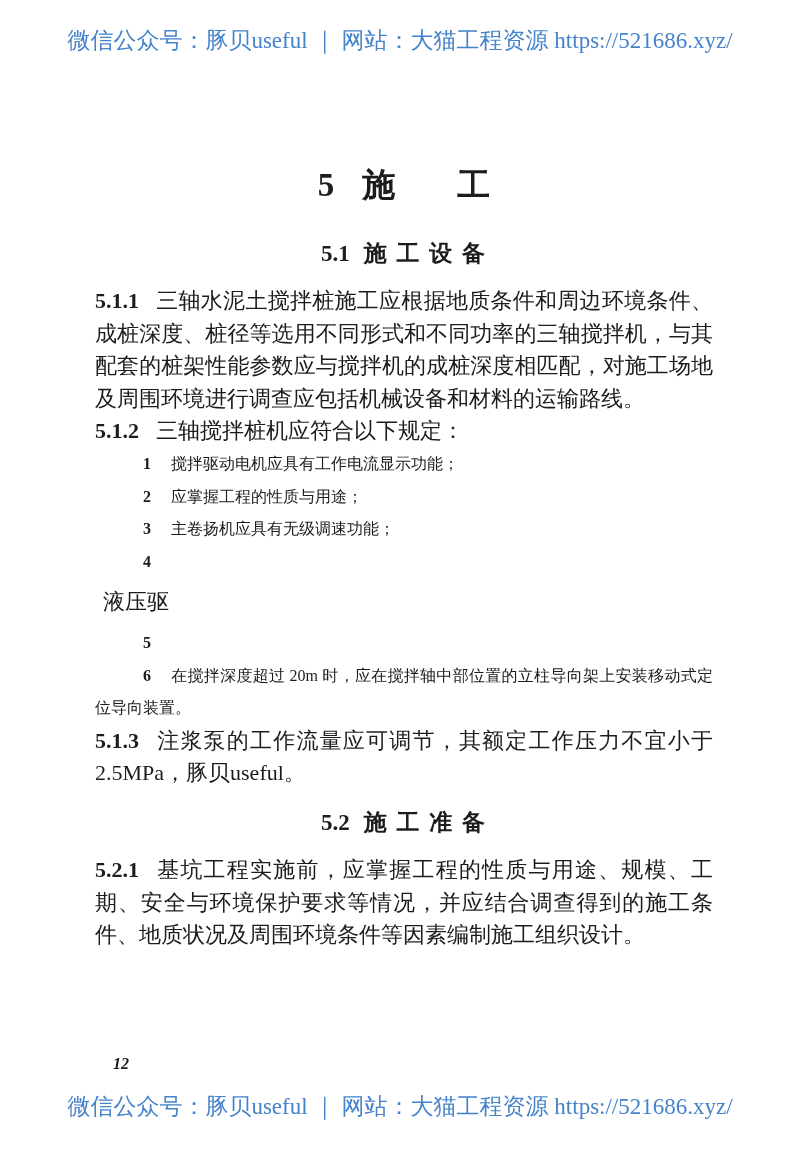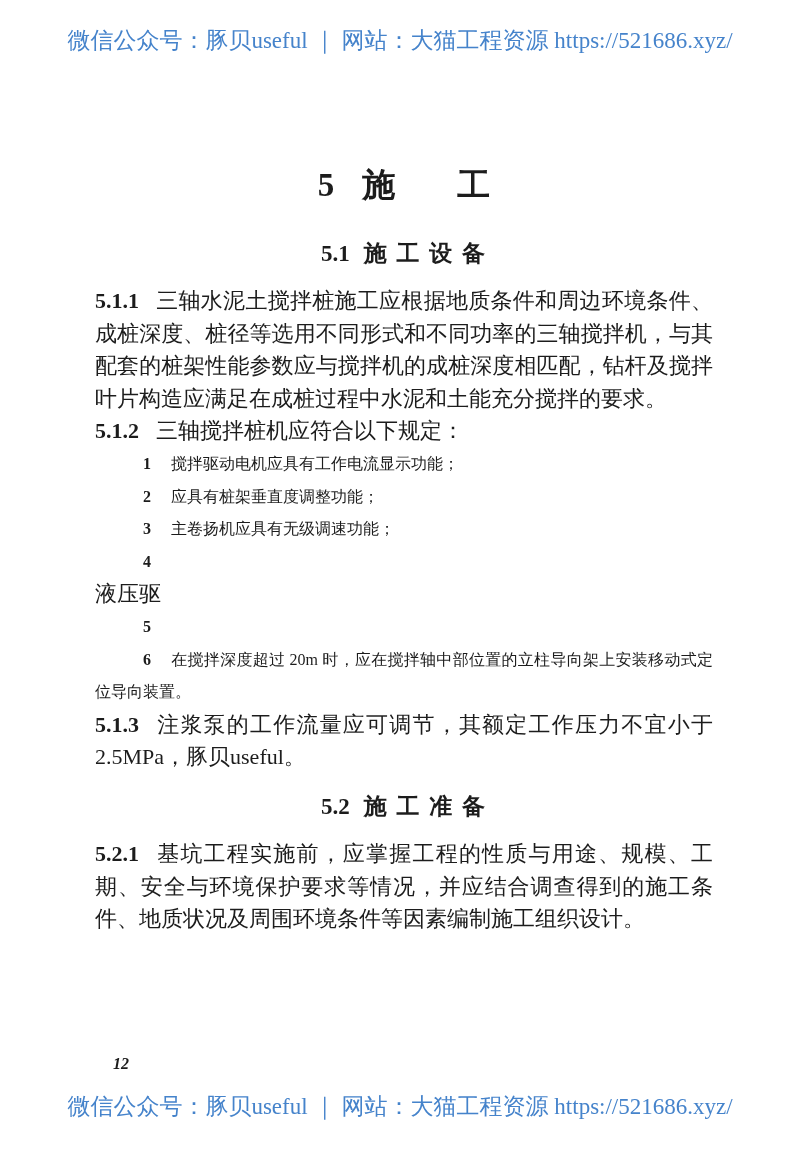--- a/index.html
+++ b/index.html
@@ -48,47 +48,47 @@
   p.first { margin-top:16px; }
   .cnum { font-weight:bold; margin-right:17px; }
 
   p.item {
     font-size:16px; line-height:32.6px;
     text-align:justify; margin:0;
     text-indent:48px;
   }
   .inum { font-weight:bold; margin-right:20px; }
 
-  p.frag { font-size:22px; line-height:32.6px; margin:0; }
+  p.frag { font-size:22px; line-height:32.6px; margin:8px; }
 
   .page-num {
     position:absolute; left:113px; top:1055px;
     font-size:16px; font-style:italic; font-weight:bold;
   }
 </style>
 </head>
 <body>
 
 <div class="page">
 
   <div class="watermark wm-top">微信公众号：豚贝useful ｜ 网站：大猫工程资源 https://521686.xyz/</div>
 
   <div class="content">
 
     <h1 class="chapter-title"><span class="t-num">5</span><span class="t-w1">施</span><span class="t-w2">工</span></h1>
 
     <h2 class="sec-head"><span class="s-num">5.1</span><span class="s-title">施 工 设 备</span></h2>
 
-    <p class="clause first"><span class="cnum">5.1.1</span><span>三轴水泥土搅拌桩施工应根据地质条件和周边环境条件、成桩深度、桩径等选用不同形式和不同功率的三轴搅拌机，与其配套的桩架性能参数应与搅拌机的成桩深度相匹配，钻杆及搅拌叶片构造应满足在成桩过程中水泥和土能充分搅拌的要求。</span></p>
+    <p class="clause first"><span class="cnum">5.1.1</span><span>三轴水泥土搅拌桩施工应根据地质条件和周边环境条件、成桩深度、桩径等选用不同形式和不同功率的三轴搅拌机，与其配套的桩架性能参数应与搅拌机的成桩深度相匹配，对施工场地及周围环境进行调查应包括机械设备和材料的运输路线。</span></p>
 
     <p class="clause"><span class="cnum">5.1.2</span><span>三轴搅拌桩机应符合以下规定：</span></p>
 
     <p class="item"><span class="inum">1</span><span>搅拌驱动电机应具有工作电流显示功能；</span></p>
 
-    <p class="item"><span class="inum">2</span><span>应具有桩架垂直度调整功能；</span></p>
+    <p class="item"><span class="inum">2</span><span>应掌握工程的性质与用途；</span></p>
 
     <p class="item"><span class="inum">3</span><span>主卷扬机应具有无级调速功能；</span></p>
 
     <p class="item"><span class="inum">4</span><span></span></p>
 
     <p class="frag">液压驱</p>
 
     <p class="item"><span class="inum">5</span><span></span></p>
 
     <p class="item"><span class="inum">6</span><span>在搅拌深度超过 20m 时，应在搅拌轴中部位置的立柱导向架上安装移动式定位导向装置。</span></p>

